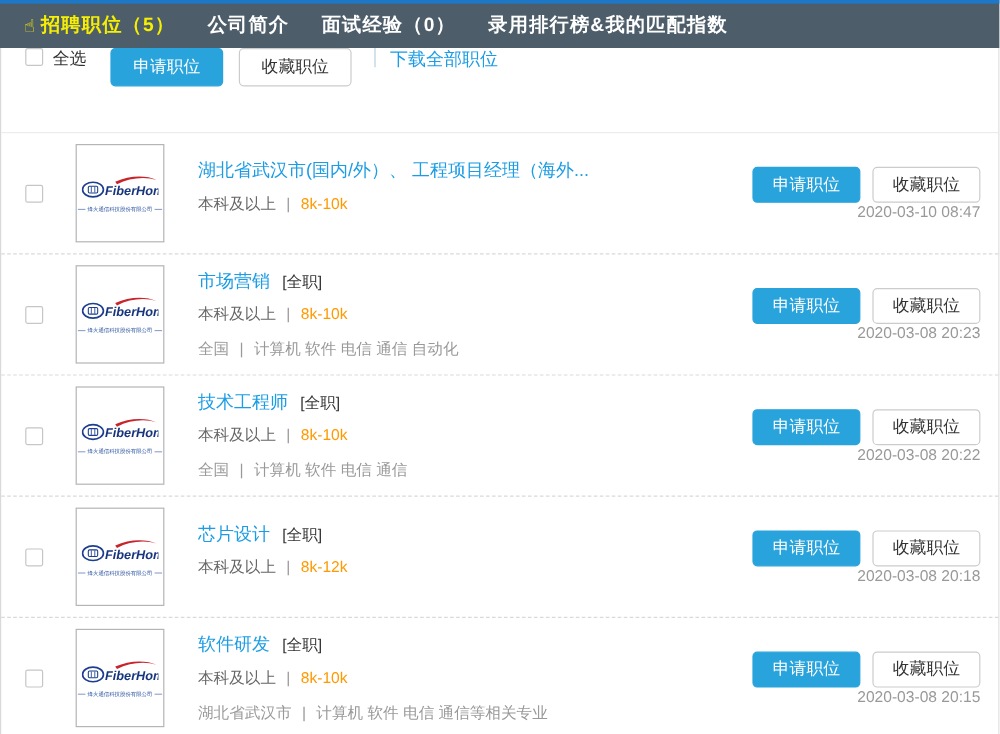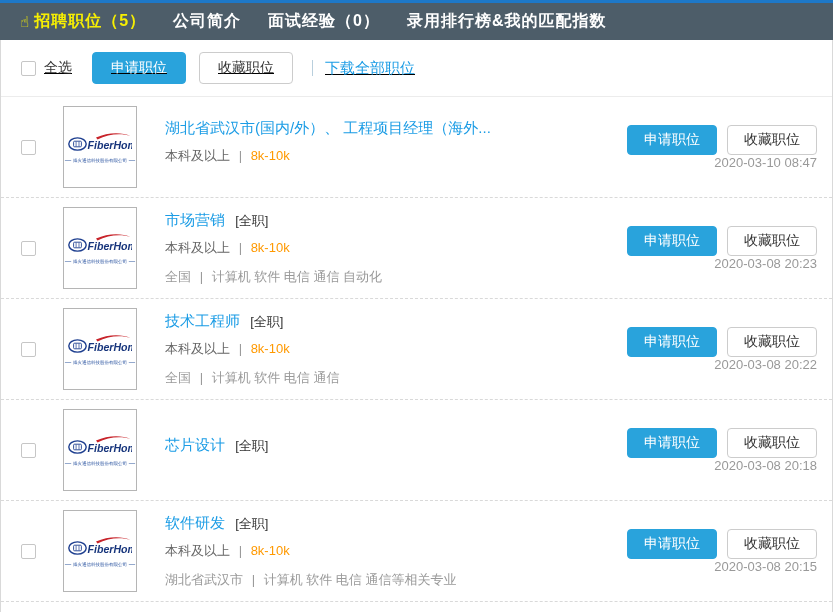--- a/index.html
+++ b/index.html
@@ -12,22 +12,22 @@
   .tab { color:#ffffff; font-size:16px; font-weight:bold; letter-spacing:1px;
          margin-right:27px; cursor:pointer; white-space:nowrap; display:flex; align-items:center; }
   .tab.active { color:#f7ef02; }
   .tab .hand { font-size:15px; margin-right:4px; font-weight:normal; }
 
   
   .page { height:572px; border-left:1px solid #d9d9d9; border-right:1px solid #d9d9d9;
           background:#fff; }
 
   
-  .toolbar { height:57px; display:flex; align-items:center; padding:0 15px 0 20px;
-             border-bottom:1px solid #ececec;text-decoration:underline; }
+  .toolbar { height:71px; display:flex; align-items:flex-start; padding:0 15px 0 20px;
+             border-bottom:1px solid #ececec; }
   input[type=checkbox] { appearance:none; -webkit-appearance:none; width:15px; height:15px;
              border:1px solid #c6c6c6; border-radius:2px; background:#fff; cursor:pointer; flex:none; }
   .select-label { font-size:14px; color:#333; margin:0 20px 0 8px; }
   .btn { height:32px; border-radius:4px; font-size:14px; cursor:pointer;
          padding:0 18px; white-space:nowrap; }
   .btn-primary { background:#29a3dc; color:#fff; border:1px solid #29a3dc; }
   .btn-outline { background:#fff; color:#333; border:1px solid #cccccc; margin-left:13px; }
   .vdivider { width:1px; height:16px; background:#b9cfdd; margin:0 12px 0 19px; }
   .download-link { color:#1b9ce5; font-size:15px; text-decoration:none; cursor:pointer; }
   .searchbox { margin-left:auto; width:289px; height:33px; border:1px solid #c9c9c9;
@@ -213,20 +213,25 @@
         <path d="M28 6.5 C 40 1, 54 1, 62.5 5 C 53 1.8, 40 3, 29.5 8.6 Z" fill="#c8242b"></path>
         <text x="19.5" y="17.5" font-size="10.6" font-weight="bold" font-style="italic" fill="#17357c">FiberHome</text>
       </svg>
       <div class="logo-tagline">烽火通信科技股份有限公司</div>
     </div>
     <div class="job-info">
       <div class="job-title">
         <a>芯片设计</a>
         <span class="job-type">[全职]</span>
       </div>
+      <div class="job-meta">
+        <span>本科及以上</span>
+        <span class="sep">|</span>
+        <span class="salary">8k-12k</span>
+      </div>
     </div>
     <div class="job-actions">
       <div class="action-buttons">
         <button class="btn btn-primary row-btn">申请职位</button>
         <button class="btn btn-outline row-btn">收藏职位</button>
       </div>
       <div class="timestamp">2020-03-08  20:18</div>
     </div>
   </div>
 

